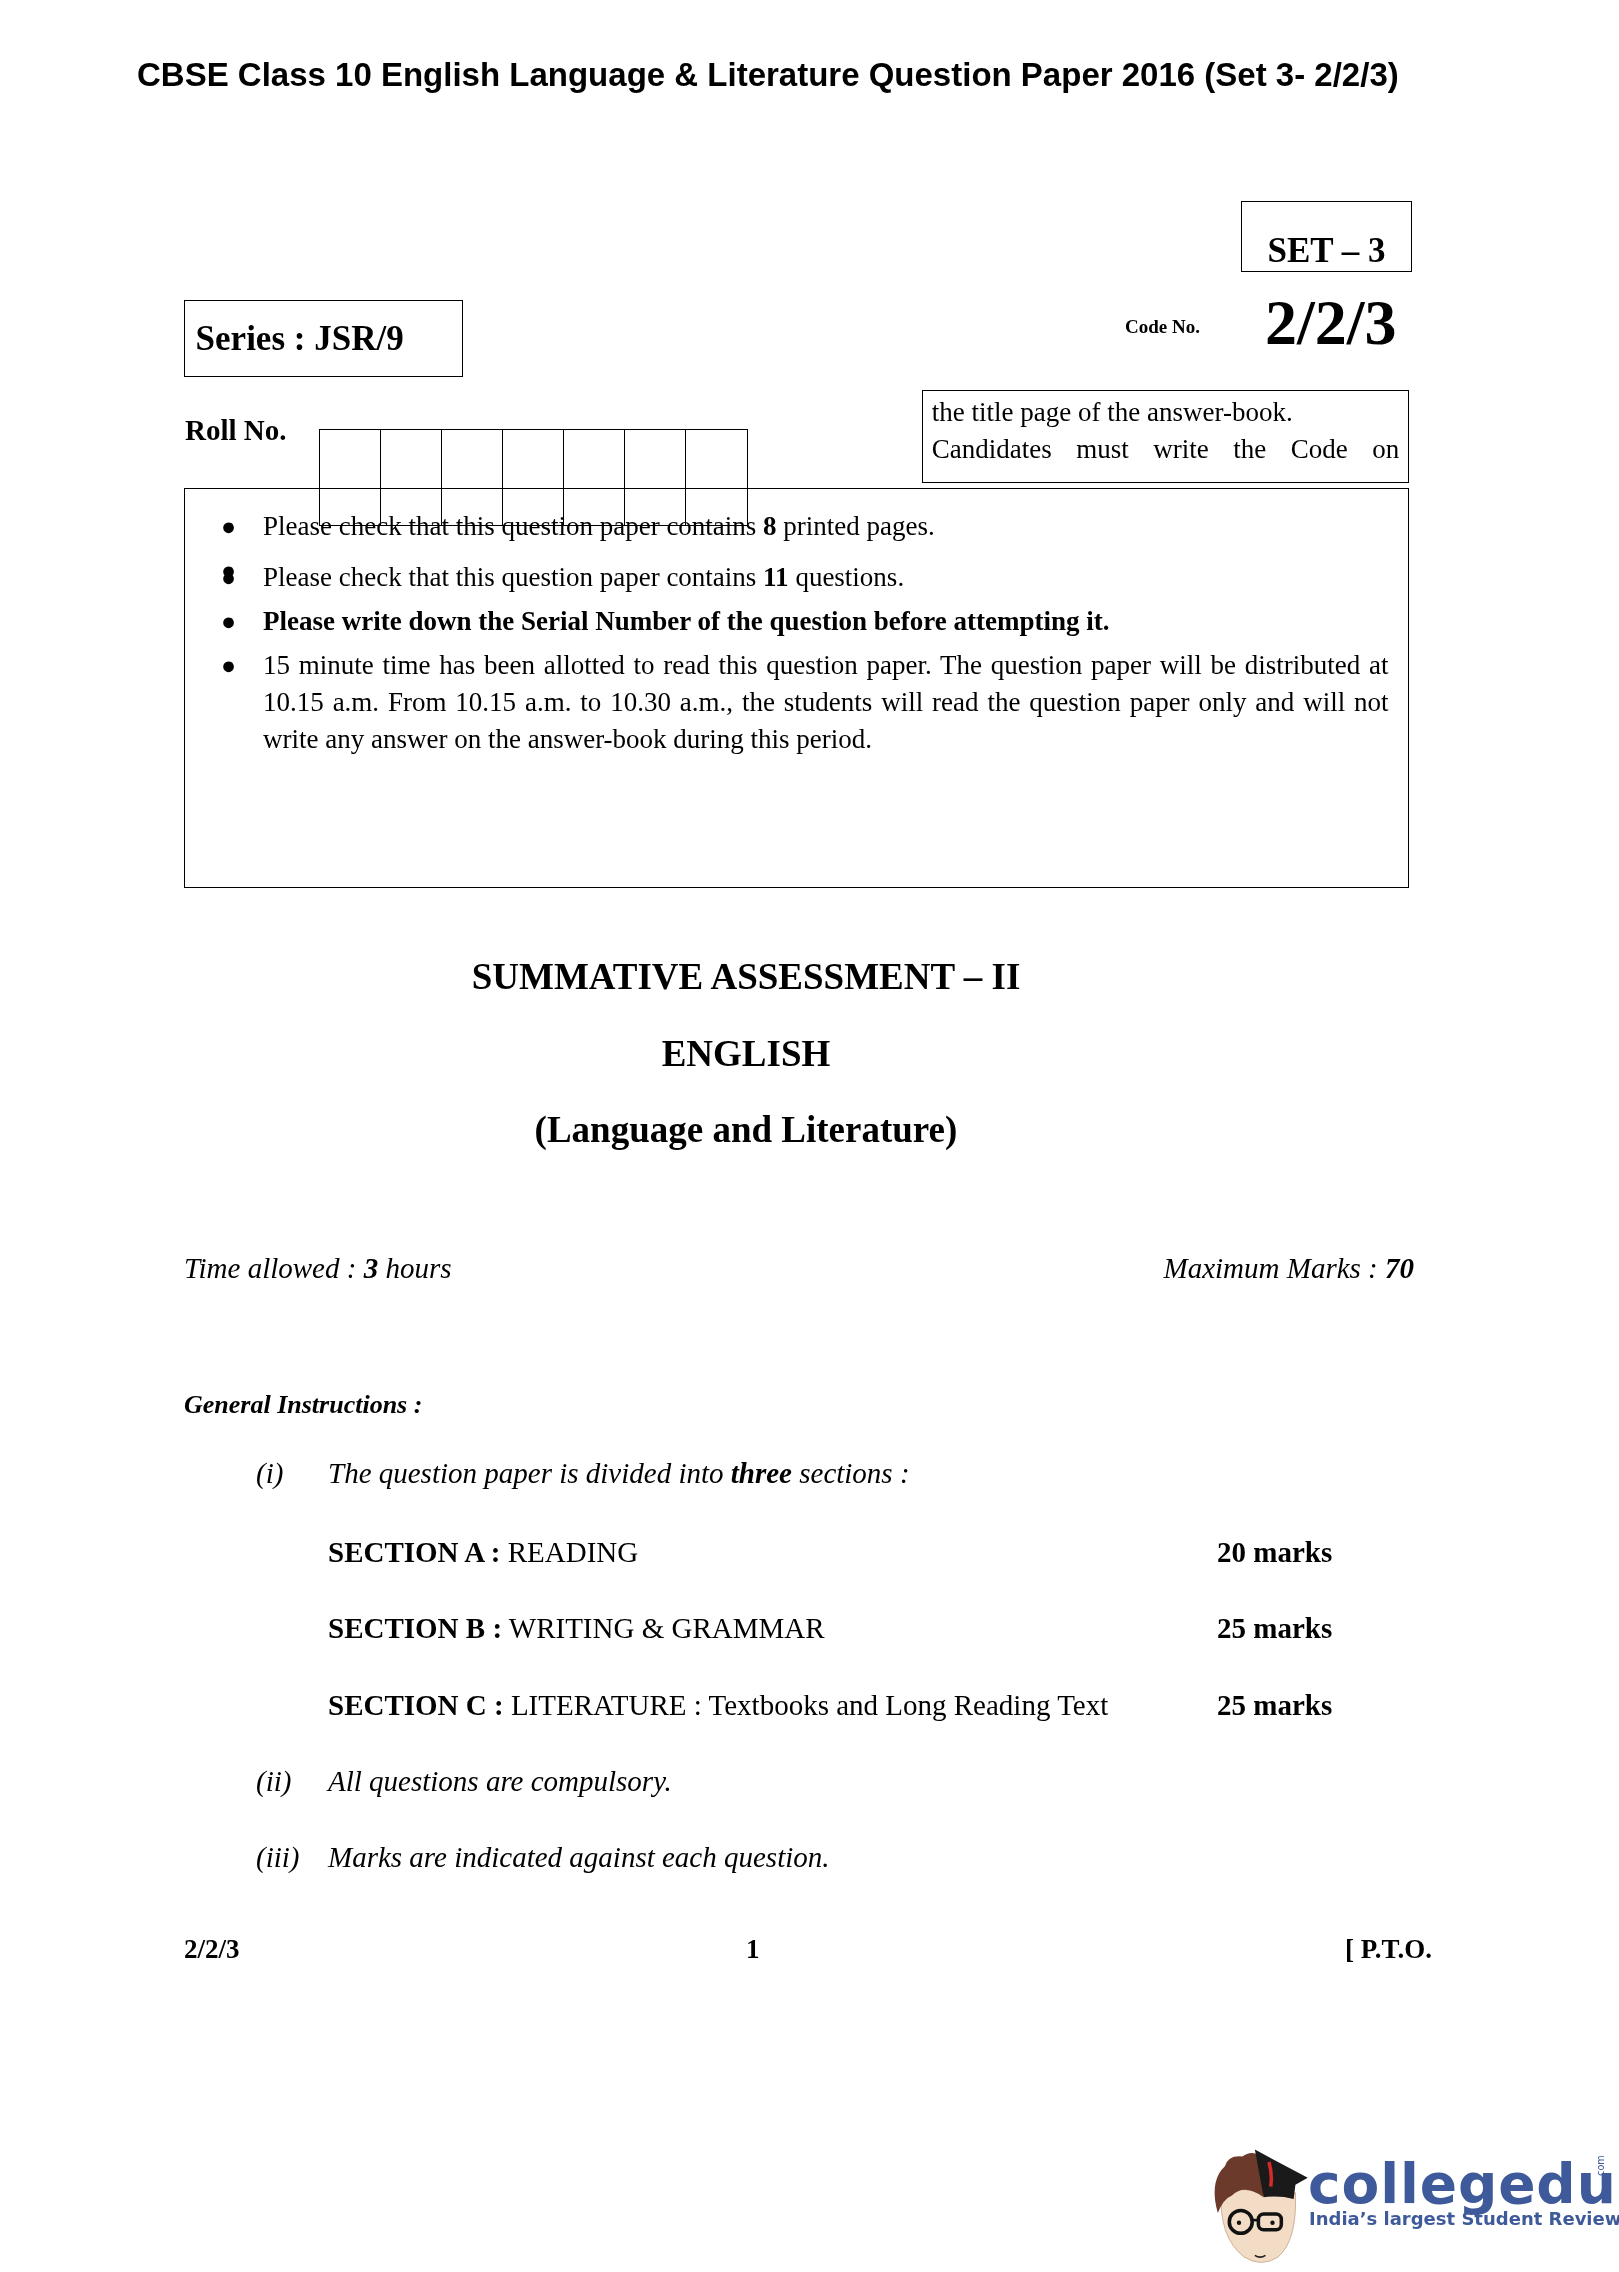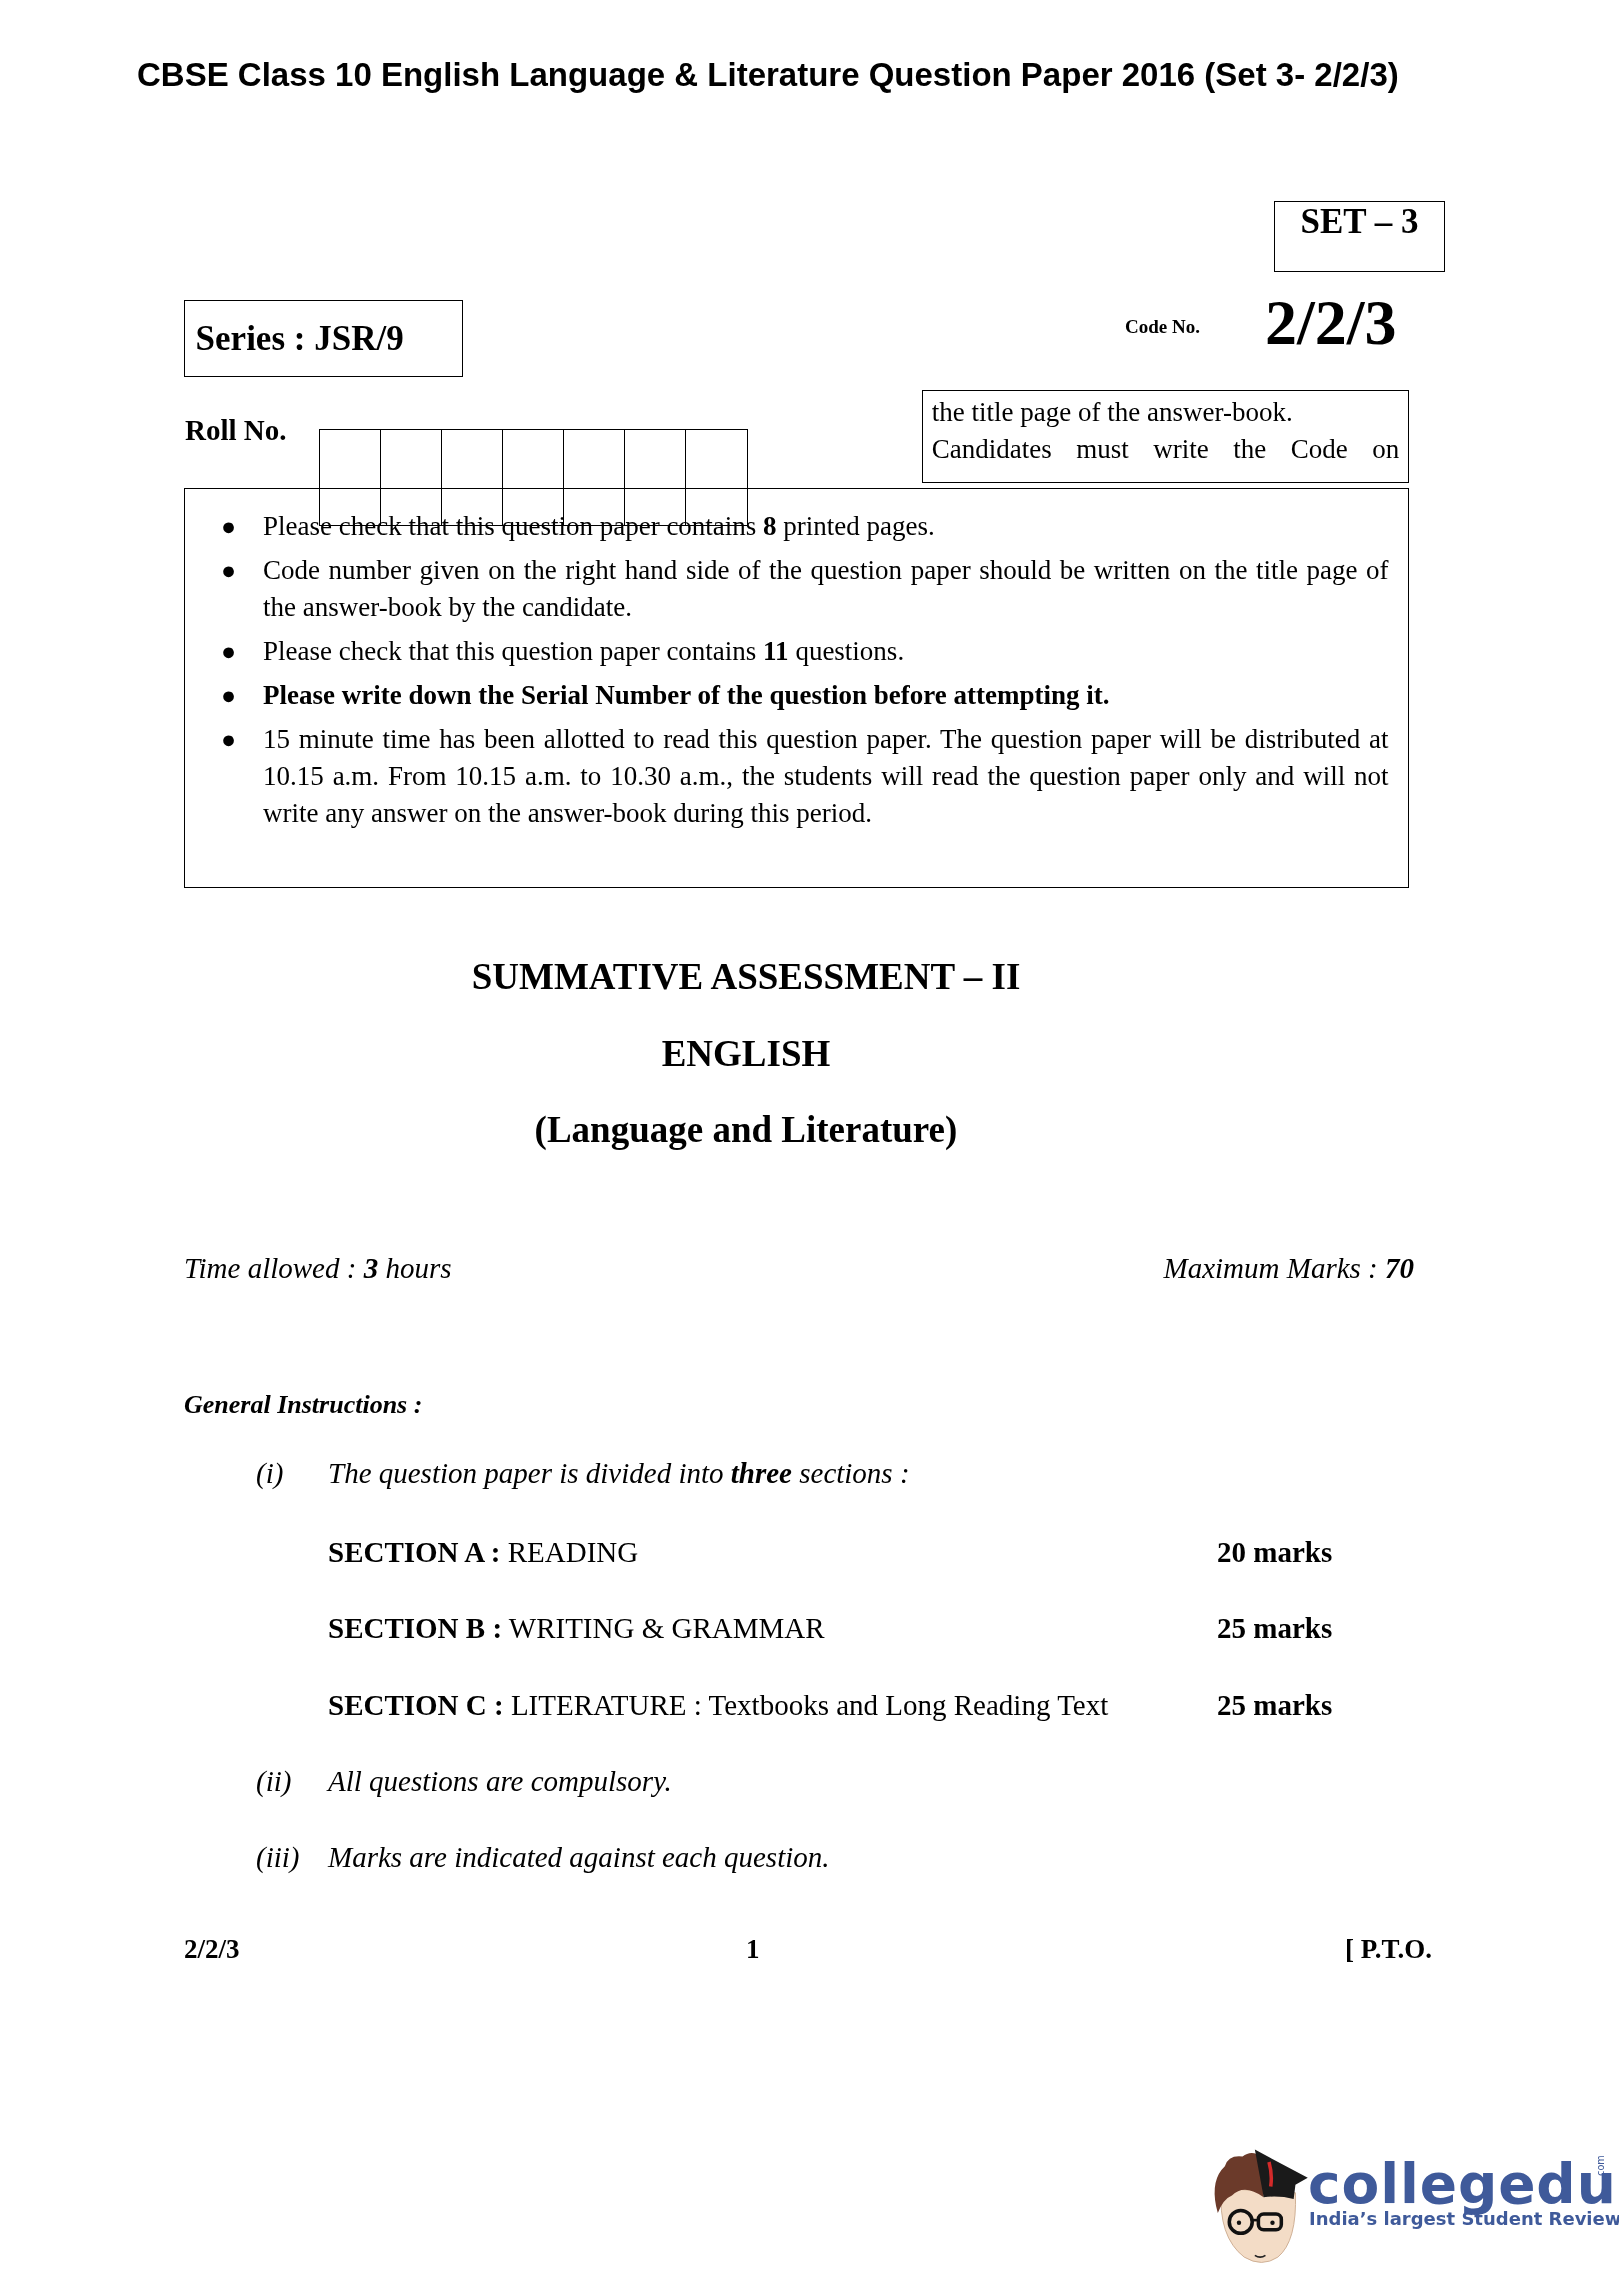--- a/index.html
+++ b/index.html
@@ -1,21 +1,21 @@
 <!DOCTYPE html>
 <html style="font-size:14px"><head>
 <meta charset="utf-8">
 <style>
   html, body { margin: 0; padding: 0; background: #ffffff; }
   body { width: 1620px; height: 2273px; position: relative; overflow: hidden; color: #000; font-family: "Liberation Serif", serif; }
   .abs { position: absolute; white-space: nowrap; }
   .doc-title { left: 129px; top: 55px; font-family: "Liberation Sans", sans-serif; font-weight: bold; font-size: 33px; line-height: 39px; margin-left: 8px; }
 
   .box { position: absolute; border: 1.8px solid #000; box-sizing: border-box; }
-  .set-box { left: 1274px; top: 201px; width: 171px; height: 71px; display: flex; align-items: flex-start; justify-content: center; font-weight: bold; font-size: 35px; }
+  .set-box { left: 1241px; top: 201px; width: 171px; height: 71px; display: flex; align-items: flex-end; justify-content: center; font-weight: bold; font-size: 35px; }
   .series-box { left: 184px; top: 300px; width: 279px; height: 77px; display: flex; align-items: center; padding-left: 10.6px; font-weight: bold; font-size: 35px; }
   .code-label { left: 1125px; top: 309px; font-weight: bold; font-size: 19px; line-height: 35px; }
   .code-value { left: 1265px; top: 287px; font-weight: bold; font-size: 64px; line-height: 71px; }
 
   .roll-label { left: 185px; top: 413px; font-weight: bold; font-size: 29px; line-height: 35px; }
   .roll-grid { position: absolute; left: 319px; top: 429px; height: 97px; display: flex; border: 1.8px solid #000; box-sizing: border-box; }
   .roll-cell { width: 61px; height: 100%; border-right: 1.8px solid #000; box-sizing: border-box; }
   .roll-cell:last-child { border-right: none; }
 
   .cand-box { left: 922px; top: 390px; width: 487px; height: 93px; padding: 2.6px 8.8px 0 8.8px; font-size: 27px; line-height: 37px; text-align: justify; text-align-last: left; }
@@ -88,21 +88,20 @@
 </div>
 
 <div class="box instr-box">
   <ul class="bullet-list">
     <li class="bullet-item">
       <span class="dot">●</span>
       <span>Please check that this question paper contains </span><b>8</b><span> printed pages.</span>
     </li>
     <li class="bullet-item">
       <span class="dot">●</span>
-      <span>Code number given on the right hand side of the question paper should be written on the title page of the answer-book by the candidate.</span>
     </li>
     <li class="bullet-item">
       <span class="dot">●</span>
       <span>Please check that this question paper contains </span><b>11</b><span> questions.</span>
     </li>
     <li class="bullet-item bold">
       <span class="dot">●</span>
       <b>Please write down the Serial Number of the question before attempting it.</b>
     </li>
     <li class="bullet-item last">

